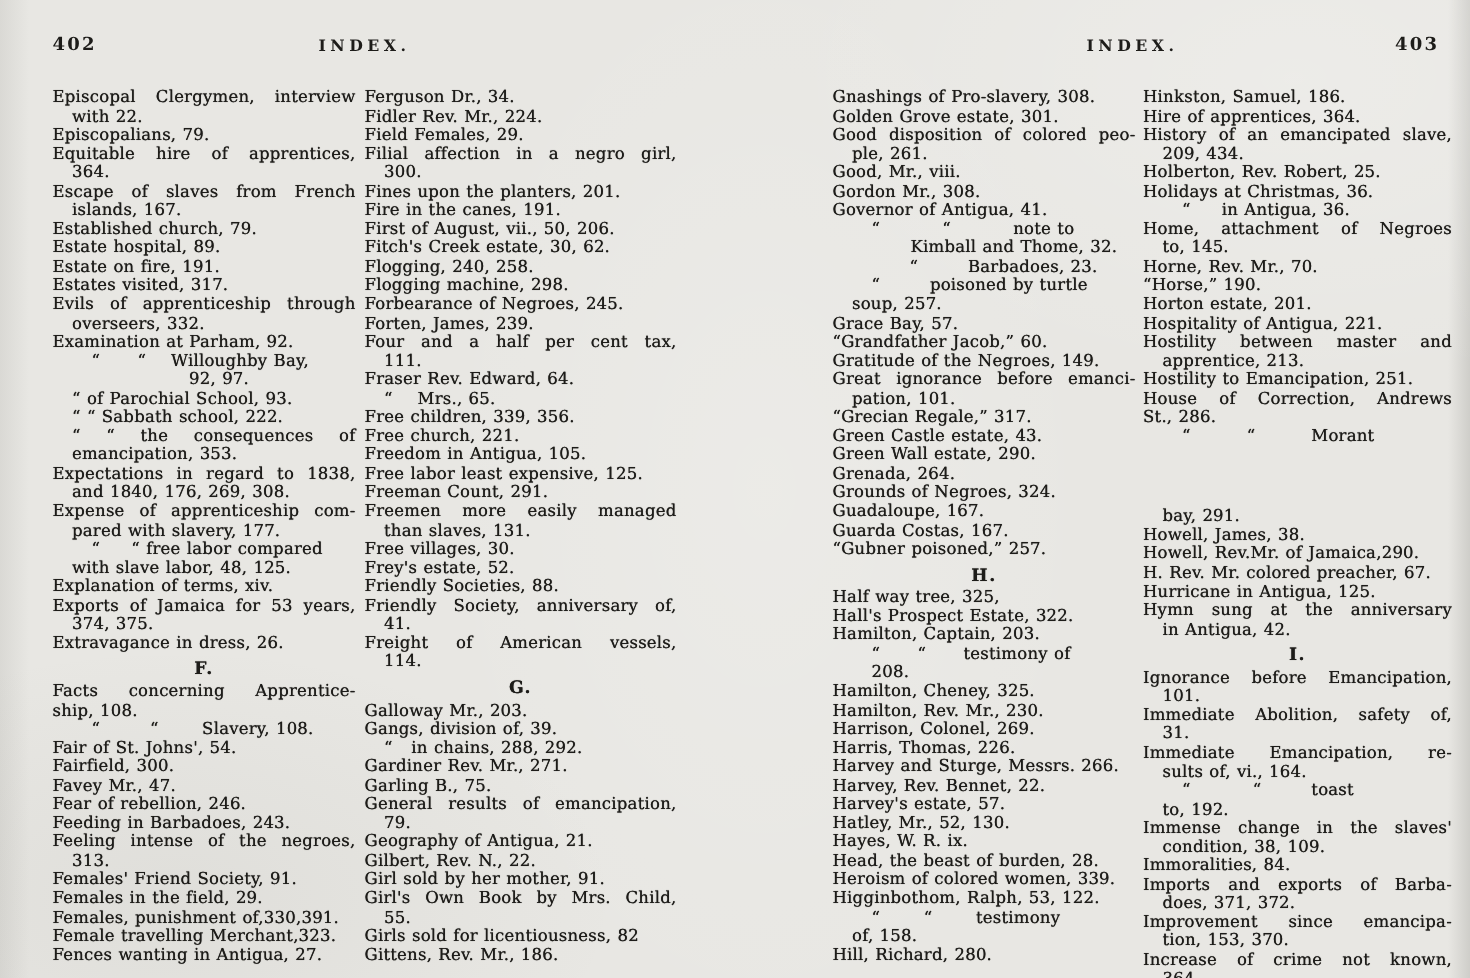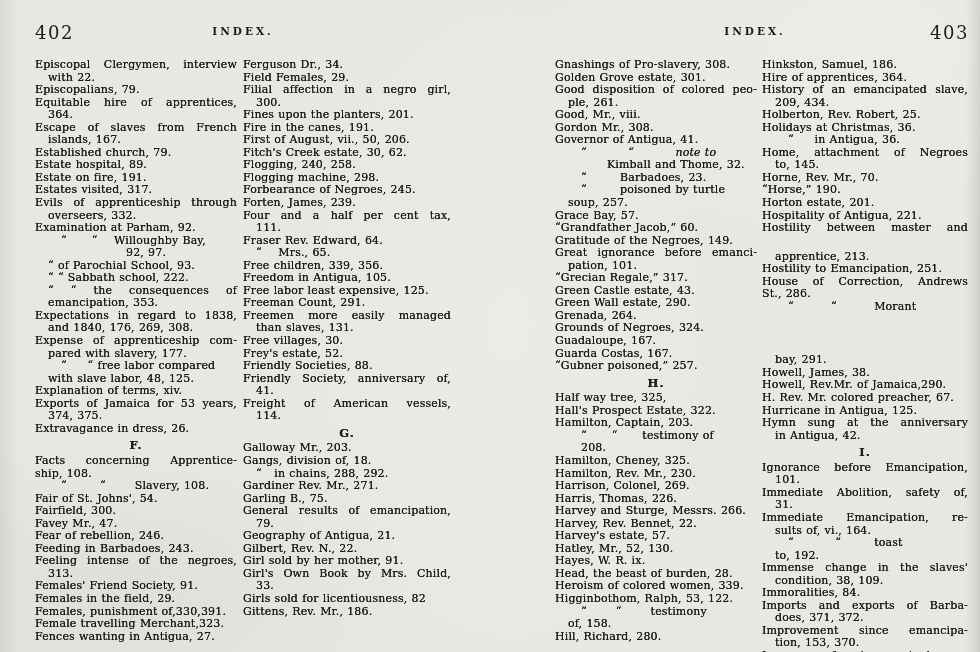--- a/index.html
+++ b/index.html
@@ -21,21 +21,21 @@
     position: absolute; inset: 0;
     background:
       radial-gradient(ellipse 420px 240px at 12% 92%, rgba(120,120,112,0.08), transparent 70%),
       radial-gradient(ellipse 500px 300px at 88% 8%, rgba(255,255,255,0.20), transparent 70%),
       radial-gradient(ellipse 300px 500px at 52% 50%, rgba(255,255,255,0.16), transparent 75%),
       linear-gradient(90deg, rgba(90,90,84,0.10) 0%, transparent 2%, transparent 98.5%, rgba(90,90,84,0.18) 100%);
     pointer-events: none;
   }
   .pagenum {
     position: absolute; top: 22px;
-    font-size: 18px; font-weight: normal; letter-spacing: 1.5px;
+    font-size: 12px; font-weight: bold; letter-spacing: 1.5px;
   }
   .runhead {
     position: absolute; top: 25px;
     font-size: 10.5px; font-weight: bold; letter-spacing: 3px;
     text-align: center;
   }
   .col {
     position: absolute; top: 59px;
     font-size: 11px; line-height: 12.55px;
     letter-spacing: 0.15px;
@@ -102,80 +102,82 @@
         <div class="ln js">Feeling intense of the negroes,</div>
         <div class="ln" style="padding-left: 13px;">313.</div>
         <div class="ln">Females' Friend Society, 91.</div>
         <div class="ln">Females in the field, 29.</div>
         <div class="ln">Females, punishment of,330,391.</div>
         <div class="ln">Female travelling Merchant,323.</div>
         <div class="ln">Fences wanting in Antigua, 27.</div>
       </div>
     <div class="col" style="left:243px; width:208px;">
         <div class="ln">Ferguson Dr., 34.</div>
+        <div class="ln">Fidler Rev. Mr., 224.</div>
         <div class="ln">Field Females, 29.</div>
         <div class="ln js">Filial affection in a negro girl,</div>
         <div class="ln" style="padding-left: 13px;">300.</div>
         <div class="ln">Fines upon the planters, 201.</div>
         <div class="ln">Fire in the canes, 191.</div>
         <div class="ln">First of August, vii., 50, 206.</div>
         <div class="ln">Fitch's Creek estate, 30, 62.</div>
         <div class="ln">Flogging, 240, 258.</div>
         <div class="ln">Flogging machine, 298.</div>
         <div class="ln">Forbearance of Negroes, 245.</div>
         <div class="ln">Forten, James, 239.</div>
         <div class="ln js">Four and a half per cent tax,</div>
         <div class="ln" style="padding-left: 13px;">111.</div>
         <div class="ln">Fraser Rev. Edward, 64.</div>
         <div class="ln" style="padding-left: 13px;">“&nbsp;&nbsp;&nbsp;&nbsp;Mrs., 65.</div>
         <div class="ln">Free children, 339, 356.</div>
+        <div class="ln">Free church, 221.</div>
         <div class="ln">Freedom in Antigua, 105.</div>
         <div class="ln">Free labor least expensive, 125.</div>
         <div class="ln">Freeman Count, 291.</div>
         <div class="ln js">Freemen more easily managed</div>
         <div class="ln" style="padding-left: 13px;">than slaves, 131.</div>
         <div class="ln">Free villages, 30.</div>
         <div class="ln">Frey's estate, 52.</div>
         <div class="ln">Friendly Societies, 88.</div>
         <div class="ln js">Friendly Society, anniversary of,</div>
         <div class="ln" style="padding-left: 13px;">41.</div>
         <div class="ln js">Freight of American vessels,</div>
         <div class="ln" style="padding-left: 13px;">114.</div>
         <div class="ln hd">G.</div>
         <div class="ln">Galloway Mr., 203.</div>
-        <div class="ln">Gangs, division of, 18.</div>
+        <div class="ln">Gangs, division of, 39.</div>
         <div class="ln" style="padding-left: 13px;">“&nbsp;&nbsp;&nbsp;in chains, 288, 292.</div>
         <div class="ln">Gardiner Rev. Mr., 271.</div>
         <div class="ln">Garling B., 75.</div>
         <div class="ln js">General results of emancipation,</div>
         <div class="ln" style="padding-left: 13px;">79.</div>
         <div class="ln">Geography of Antigua, 21.</div>
         <div class="ln">Gilbert, Rev. N., 22.</div>
         <div class="ln">Girl sold by her mother, 91.</div>
         <div class="ln js">Girl's Own Book by Mrs. Child,</div>
-        <div class="ln" style="padding-left: 13px;">33.</div>
+        <div class="ln" style="padding-left: 13px;">55.</div>
         <div class="ln">Girls sold for licentiousness, 82</div>
         <div class="ln">Gittens, Rev. Mr., 186.</div>
       </div>
   </div>
 
   <div>
     <div class="runhead" style="left:555px; width:400px;">INDEX.</div>
     <div class="pagenum" style="left:930px;">403</div>
     <div class="col" style="left:555px; width:202px;">
         <div class="ln">Gnashings of Pro-slavery, 308.</div>
         <div class="ln">Golden Grove estate, 301.</div>
         <div class="ln js">Good disposition of colored peo-</div>
         <div class="ln" style="padding-left: 13px;">ple, 261.</div>
         <div class="ln">Good, Mr., viii.</div>
         <div class="ln">Gordon Mr., 308.</div>
         <div class="ln">Governor of Antigua, 41.</div>
-        <div class="ln" style="padding-left: 26px; font-style: italic;">“&nbsp;&nbsp;&nbsp;&nbsp;&nbsp;&nbsp;&nbsp;&nbsp;&nbsp;&nbsp;“&nbsp;&nbsp;&nbsp;&nbsp;&nbsp;&nbsp;&nbsp;&nbsp;&nbsp;&nbsp;note to</div>
+        <div class="ln" style="padding-left: 26px;">“&nbsp;&nbsp;&nbsp;&nbsp;&nbsp;&nbsp;&nbsp;&nbsp;&nbsp;&nbsp;“&nbsp;&nbsp;&nbsp;&nbsp;&nbsp;&nbsp;&nbsp;&nbsp;&nbsp;&nbsp;note to</div>
         <div class="ln" style="padding-left: 52px;">Kimball and Thome, 32.</div>
-        <div class="ln" style="padding-left: 26px;">“&nbsp;&nbsp;&nbsp;&nbsp;&nbsp;&nbsp;&nbsp;&nbsp;Barbadoes, 23.</div>
+        <div class="ln" style="padding-left: 26px; text-align: center;">“&nbsp;&nbsp;&nbsp;&nbsp;&nbsp;&nbsp;&nbsp;&nbsp;Barbadoes, 23.</div>
         <div class="ln" style="padding-left: 26px;">“&nbsp;&nbsp;&nbsp;&nbsp;&nbsp;&nbsp;&nbsp;&nbsp;poisoned by turtle</div>
         <div class="ln" style="padding-left: 13px;">soup, 257.</div>
         <div class="ln">Grace Bay, 57.</div>
         <div class="ln">“Grandfather Jacob,” 60.</div>
         <div class="ln">Gratitude of the Negroes, 149.</div>
         <div class="ln js">Great ignorance before emanci-</div>
         <div class="ln" style="padding-left: 13px;">pation, 101.</div>
         <div class="ln">“Grecian Regale,” 317.</div>
         <div class="ln">Green Castle estate, 43.</div>
         <div class="ln">Green Wall estate, 290.</div>
@@ -214,21 +216,21 @@
         <div class="ln">Holberton, Rev. Robert, 25.</div>
         <div class="ln">Holidays at Christmas, 36.</div>
         <div class="ln" style="padding-left: 26px;">“&nbsp;&nbsp;&nbsp;&nbsp;&nbsp;in Antigua, 36.</div>
         <div class="ln js">Home, attachment of Negroes</div>
         <div class="ln" style="padding-left: 13px;">to, 145.</div>
         <div class="ln">Horne, Rev. Mr., 70.</div>
         <div class="ln">“Horse,” 190.</div>
         <div class="ln">Horton estate, 201.</div>
         <div class="ln">Hospitality of Antigua, 221.</div>
         <div class="ln js">Hostility between master and</div>
-        <div class="ln" style="padding-left: 13px; margin-top: 16px;">apprentice, 213.</div>
+        <div class="ln" style="padding-left: 13px;">apprentice, 213.</div>
         <div class="ln">Hostility to Emancipation, 251.</div>
         <div class="ln js">House of Correction, Andrews</div>
         <div class="ln ar">St., 286.</div>
         <div class="ln" style="padding-left: 26px;">“&nbsp;&nbsp;&nbsp;&nbsp;&nbsp;&nbsp;&nbsp;&nbsp;&nbsp;“&nbsp;&nbsp;&nbsp;&nbsp;&nbsp;&nbsp;&nbsp;&nbsp;&nbsp;Morant</div>
         <div class="ln" style="padding-left: 13px; margin-top: 41px;">bay, 291.</div>
         <div class="ln">Howell, James, 38.</div>
         <div class="ln">Howell, Rev.Mr. of Jamaica,290.</div>
         <div class="ln">H. Rev. Mr. colored preacher, 67.</div>
         <div class="ln">Hurricane in Antigua, 125.</div>
         <div class="ln js">Hymn sung at the anniversary</div>

